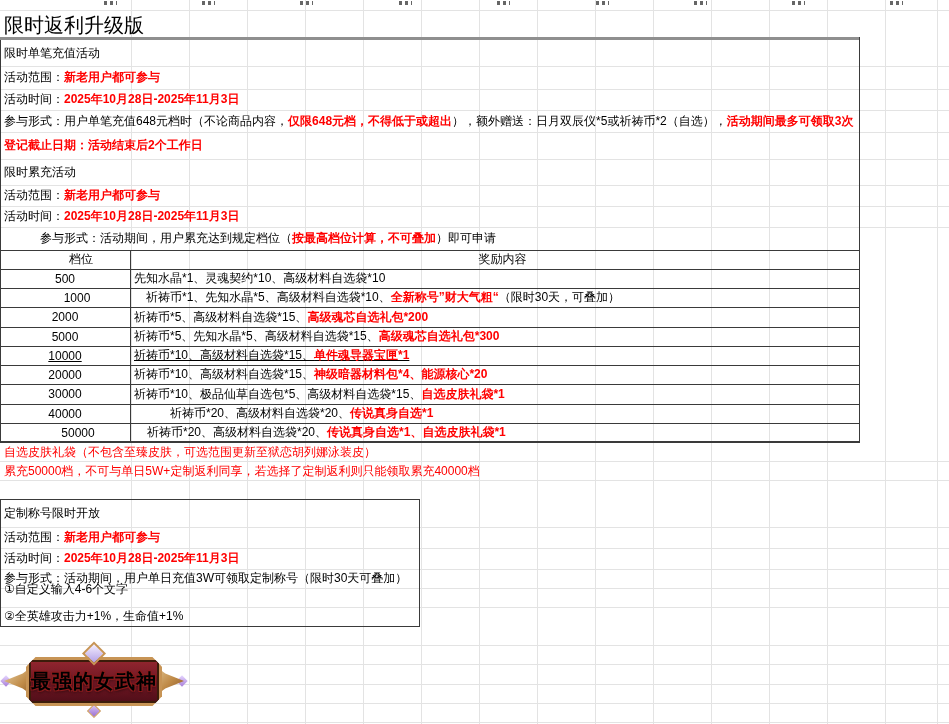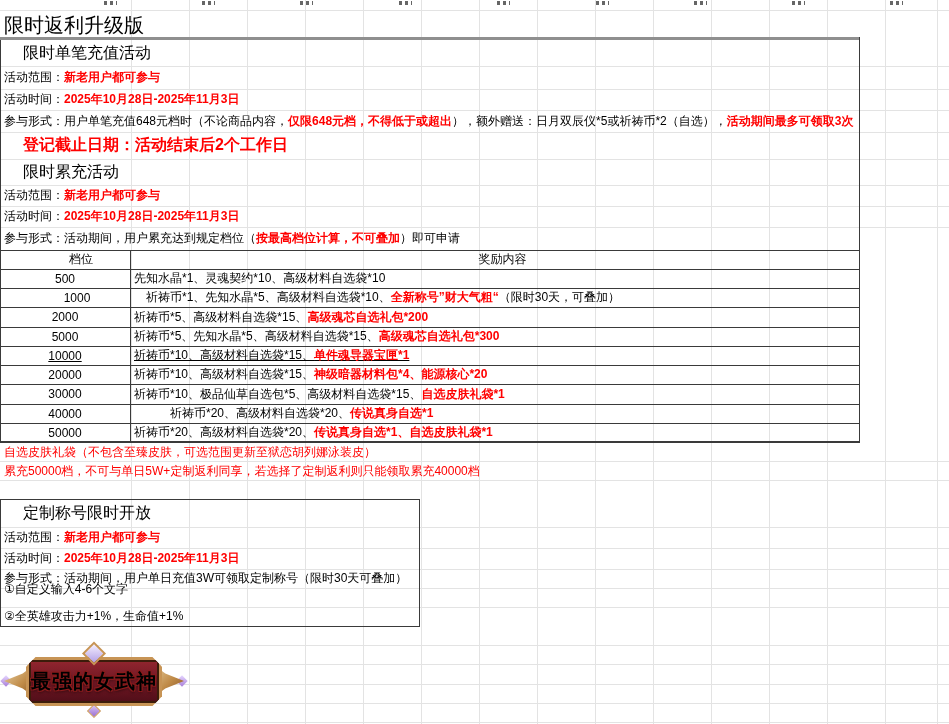--- a/index.html
+++ b/index.html
@@ -2,21 +2,21 @@
 <html><head>
 <meta charset="utf-8">
 <style>
   html,body{margin:0;padding:0;background:#fff;}
   .sheet{
     position:relative;width:949px;height:724px;background:#ffffff;overflow:hidden;
     font-family:"Liberation Sans","DejaVu Sans",sans-serif;color:#000;
   }
   .row{position:absolute;left:0;display:flex;align-items:center;padding-left:4px;
        font-size:12px;white-space:nowrap;z-index:2;box-sizing:border-box;}
-  .fs16{font-size:16px;margin-left:19px;}
+  .fs16{font-size:12px;}
   .fs20{font-size:20px;}
   .rb{color:#ff0000;font-weight:bold;}
   .red{color:#ff0000;}
   .tier{width:130px;text-align:center;padding:0;flex:0 0 130px;}
   .reward{padding-left:4px;}
   .centerhdr{flex:1;text-align:center;}
   .gridline{position:absolute;background:#e3e3e3;z-index:0;}
   .bline{position:absolute;background:#3a3a3a;z-index:1;}
   .thick{position:absolute;background:#8f8f8f;z-index:1;}
   .frag{position:absolute;top:1px;width:13px;height:4px;z-index:1;
@@ -146,21 +146,21 @@
     <span>限时累充活动</span>
   </div>
   <div class="row" style="top:185px;height:21px;">
     <span>活动范围：</span>
     <span class="rb">新老用户都可参与</span>
   </div>
   <div class="row" style="top:206px;height:21px;">
     <span>活动时间：</span>
     <span class="rb">2025年10月28日-2025年11月3日</span>
   </div>
-  <div class="row" style="top:227px;height:23px;">
+  <div class="row" style="top:227px;height:23px;margin-left:36px;">
     <span>参与形式：活动期间，用户累充达到规定档位（</span>
     <span class="rb">按最高档位计算，不可叠加</span>
     <span>）即可申请</span>
   </div>
 
   <div class="row" style="top:250px;height:19px;width:859px;padding-left:16px;">
     <span class="tier">档位</span>
     <span class="centerhdr">奖励内容</span>
   </div>
 
@@ -189,21 +189,21 @@
     <span class="reward"><span>祈祷币*10、高级材料自选袋*15、</span><span class="rb">神级暗器材料包*4、能源核心*20</span><span></span></span>
   </div>
   <div class="row" style="top:384px;height:20px;width:859px;padding-left:0;">
     <span class="tier">30000</span>
     <span class="reward"><span>祈祷币*10、极品仙草自选包*5、高级材料自选袋*15、</span><span class="rb">自选皮肤礼袋*1</span><span></span></span>
   </div>
   <div class="row" style="top:404px;height:19px;width:859px;padding-left:0;gap:36px;">
     <span class="tier">40000</span>
     <span class="reward"><span>祈祷币*20、高级材料自选袋*20、</span><span class="rb">传说真身自选*1</span><span></span></span>
   </div>
-  <div class="row" style="top:423px;height:19px;width:859px;padding-left:0;">
+  <div class="row" style="top:423px;height:19px;width:859px;padding-left:13px;">
     <span class="tier">50000</span>
     <span class="reward"><span>祈祷币*20、高级材料自选袋*20、</span><span class="rb">传说真身自选*1、自选皮肤礼袋*1</span><span></span></span>
   </div>
 
   <div class="row" style="top:443px;height:18px;">
     <span class="red">自选皮肤礼袋（不包含至臻皮肤，可选范围更新至狱恋胡列娜泳装皮）</span>
   </div>
   <div class="row" style="top:462px;height:18px;">
     <span class="red">累充50000档，不可与单日5W+定制返利同享，若选择了定制返利则只能领取累充40000档</span>
   </div>

